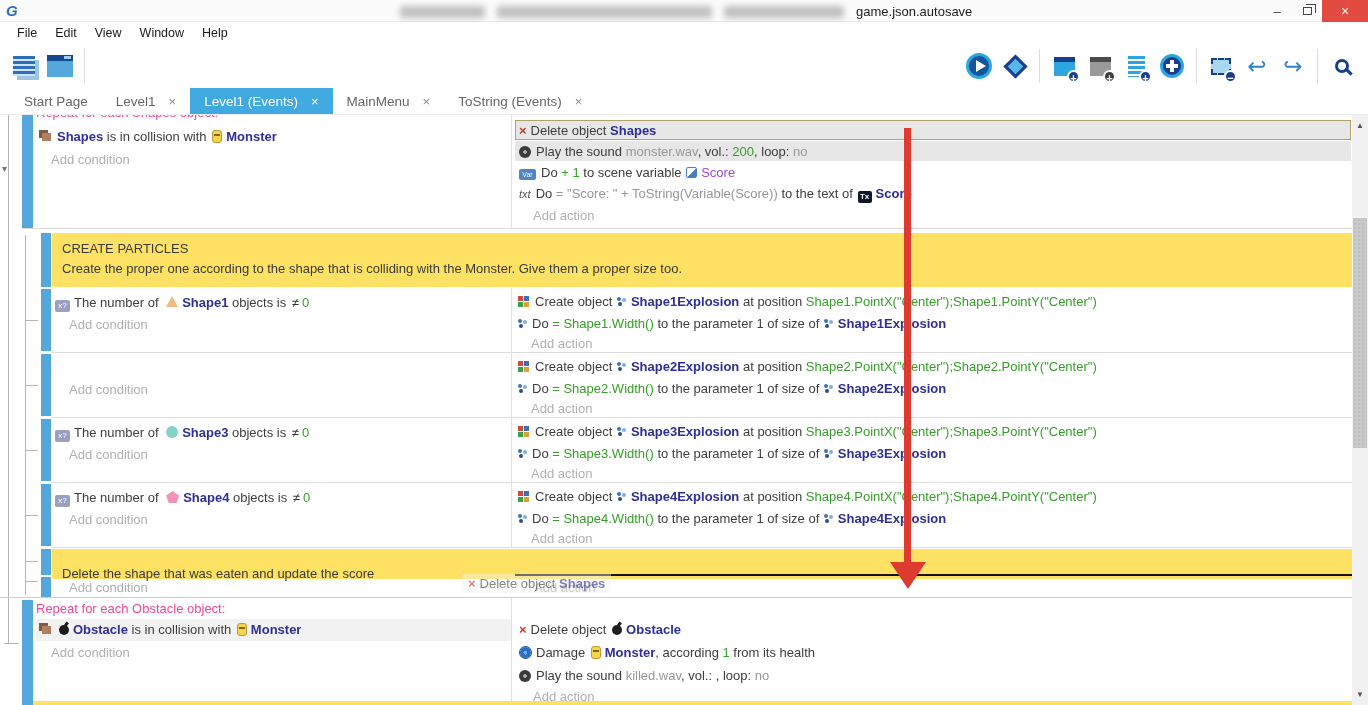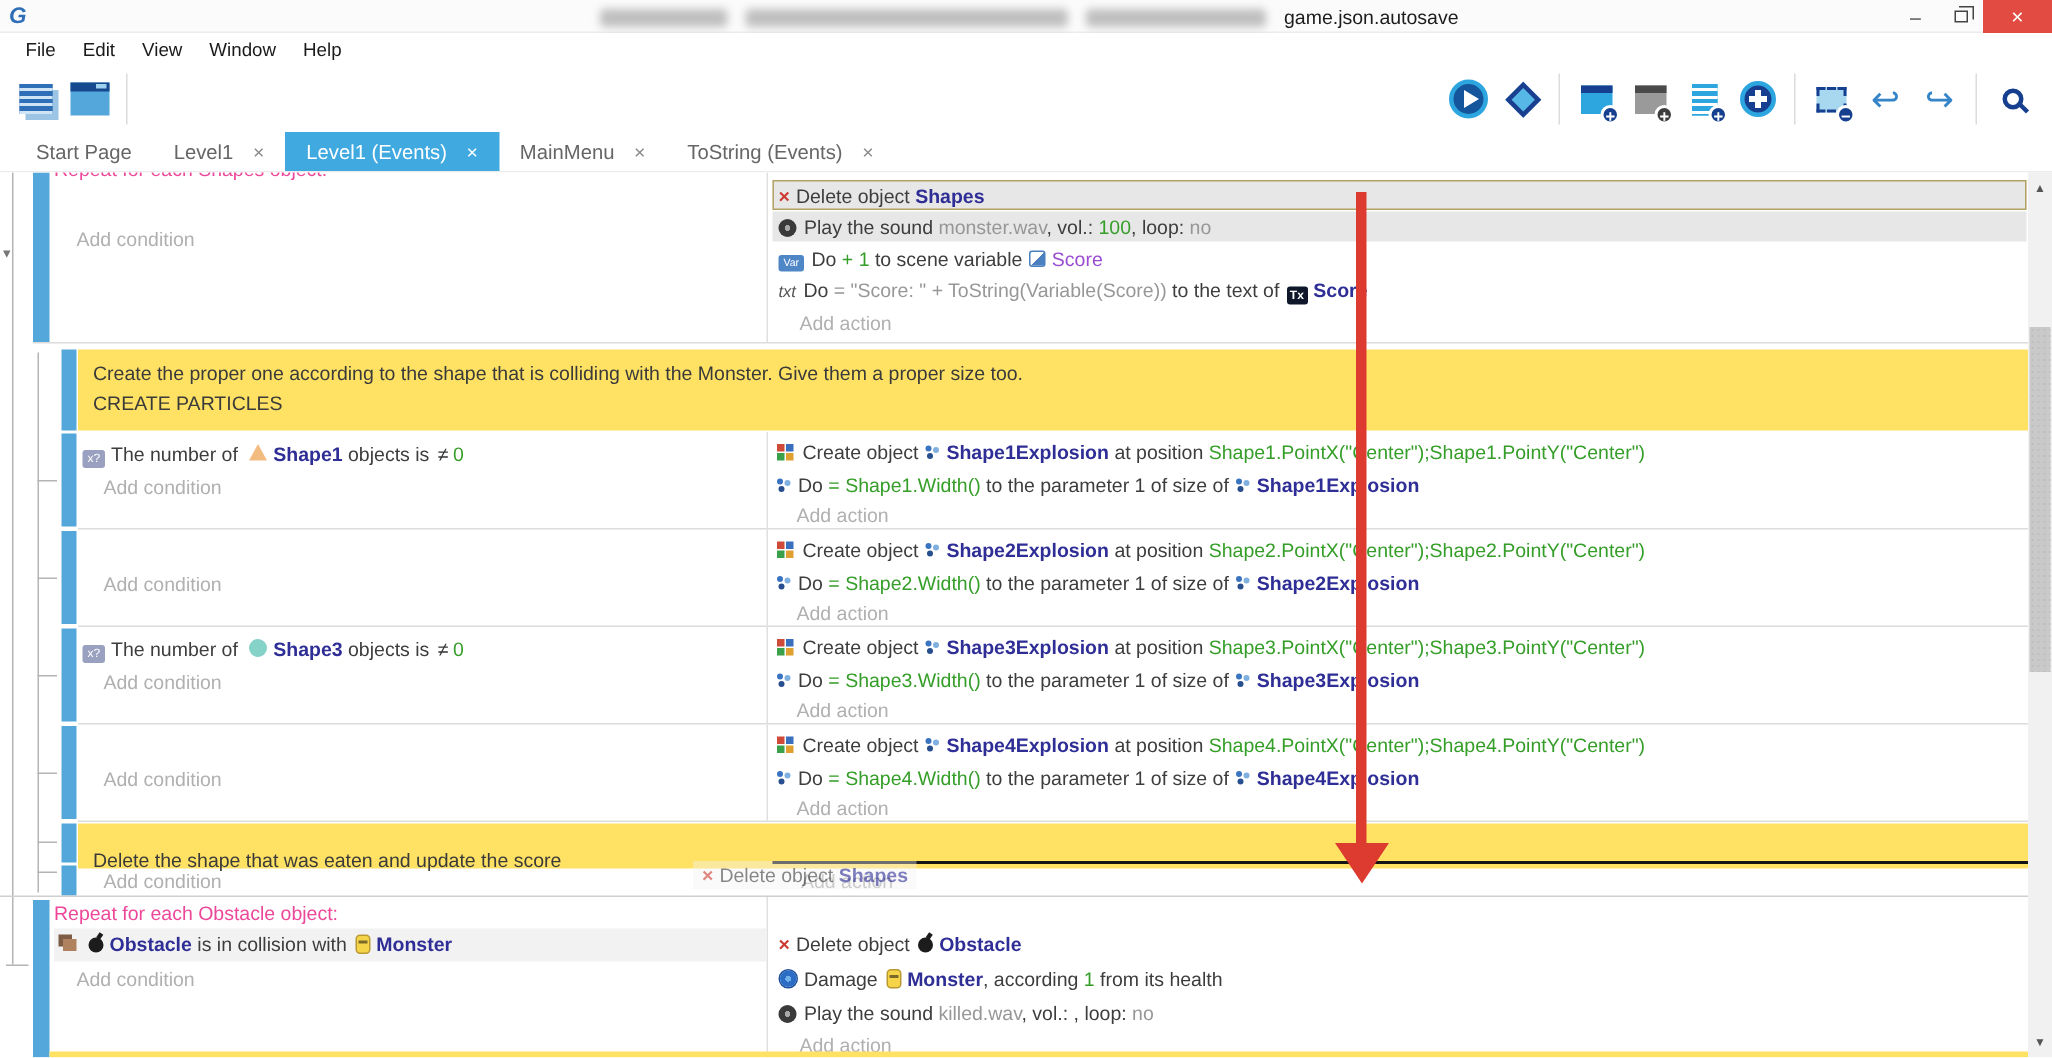--- a/index.html
+++ b/index.html
@@ -219,44 +219,47 @@
   <div class="treeline" style="left:25px;top:335px;width:13px;height:1px"></div>
   <div class="treeline" style="left:25px;top:400px;width:13px;height:1px"></div>
   <div class="treeline" style="left:25px;top:446px;width:13px;height:1px"></div>
   <div class="treeline" style="left:25px;top:466px;width:13px;height:1px"></div>
   <div class="treeline" style="left:4px;top:528px;width:15px;height:1px"></div>
 
   <div class="hdr" style="left:36px;top:-10px">Repeat for each Shapes object:</div>
   <div class="ebar" style="left:22px;top:0;height:113px"></div>
   <div class="vline" style="left:511px;top:0;height:113px"></div>
 
+  <div class="row" style="left:37px;top:12px">
+    <span class="i-collision"></span><span class="obj">Shapes</span><span> is in collision with </span><span class="i-monster"></span><span class="obj">Monster</span>
+  </div>
   <div class="row muted" style="left:37px;top:35px">Add condition</div>
 
   <div class="selrow focused" style="top:5px"></div>
   <div class="selrow" style="top:26px"></div>
 
   <div class="row" style="left:519px;top:6px">
     <span class="redx">×</span><span>Delete object </span><span class="obj">Shapes</span>
   </div>
   <div class="row" style="left:519px;top:27px">
-    <span class="i-sound"></span><span>Play the sound </span><span class="grayv">monster.wav</span><span>, vol.: </span><span class="green">100</span><span>, loop: </span><span class="grayv">no</span>
+    <span class="i-sound"></span><span>Play the sound </span><span class="grayv">monster.wav</span><span>, vol.: </span><span class="green">200</span><span>, loop: </span><span class="grayv">no</span>
   </div>
   <div class="row" style="left:519px;top:48px">
     <span class="i-var">Var</span><span>Do </span><span class="green">+ 1</span><span> to scene variable </span><span class="i-scenevar"></span><span class="purple">Score</span>
   </div>
   <div class="row" style="left:519px;top:69px">
     <span class="i-txt">txt</span><span>Do </span><span class="grayv">= "Score: " + ToString(Variable(Score))</span><span> to the text of </span><span class="i-tx">Tx</span><span class="obj">Score</span>
   </div>
   <div class="row muted" style="left:519px;top:91px">Add action</div>
   <div class="hline" style="left:22px;top:113px;width:1330px"></div>
 
   <div class="ebar2" style="left:41px;top:118px;height:54px"></div>
   <div class="comment" style="left:52px;top:118px;width:1300px;height:54px">
+    <div>CREATE PARTICLES</div>
     <div>Create the proper one according to the shape that is colliding with the Monster. Give them a proper size too.</div>
-    <div>CREATE PARTICLES</div>
   </div>
 
   <div class="ebar2" style="left:41px;top:174px;height:62px"></div>
   <div class="vline" style="left:511px;top:173px;height:64px"></div>
   <div class="row" style="left:55px;top:178px">
     <span class="i-count">x?</span><span>The number of </span><span class="i-tri"></span><span class="obj">Shape1</span><span> objects is </span><span class="neq">≠</span><span class="green">0</span>
   </div>
   <div class="row muted" style="left:55px;top:200px">Add condition</div>
   <div class="row" style="left:517px;top:177px">
     <span class="i-create"></span><span>Create object </span><span class="i-part"></span><span class="obj">Shape1Explosion</span><span> at position </span><span class="green">Shape1.PointX("Center");Shape1.PointY("Center")</span>
@@ -289,20 +292,23 @@
     <span class="i-create"></span><span>Create object </span><span class="i-part"></span><span class="obj">Shape3Explosion</span><span> at position </span><span class="green">Shape3.PointX("Center");Shape3.PointY("Center")</span>
   </div>
   <div class="row" style="left:517px;top:329px">
     <span class="i-part"></span><span>Do </span><span class="green">= Shape3.Width()</span><span> to the parameter 1 of size of </span><span class="i-part"></span><span class="obj">Shape3Explosion</span>
   </div>
   <div class="row muted" style="left:517px;top:349px">Add action</div>
   <div class="hline" style="left:52px;top:367px;width:1300px"></div>
 
   <div class="ebar2" style="left:41px;top:369px;height:62px"></div>
   <div class="vline" style="left:511px;top:368px;height:64px"></div>
+  <div class="row" style="left:55px;top:373px">
+    <span class="i-count">x?</span><span>The number of </span><span class="i-pent"></span><span class="obj">Shape4</span><span> objects is </span><span class="neq">≠</span><span class="green">0</span>
+  </div>
   <div class="row muted" style="left:55px;top:395px">Add condition</div>
   <div class="row" style="left:517px;top:372px">
     <span class="i-create"></span><span>Create object </span><span class="i-part"></span><span class="obj">Shape4Explosion</span><span> at position </span><span class="green">Shape4.PointX("Center");Shape4.PointY("Center")</span>
   </div>
   <div class="row" style="left:517px;top:394px">
     <span class="i-part"></span><span>Do </span><span class="green">= Shape4.Width()</span><span> to the parameter 1 of size of </span><span class="i-part"></span><span class="obj">Shape4Explosion</span>
   </div>
   <div class="row muted" style="left:517px;top:414px">Add action</div>
   <div class="hline" style="left:52px;top:432px;width:1300px"></div>
 

